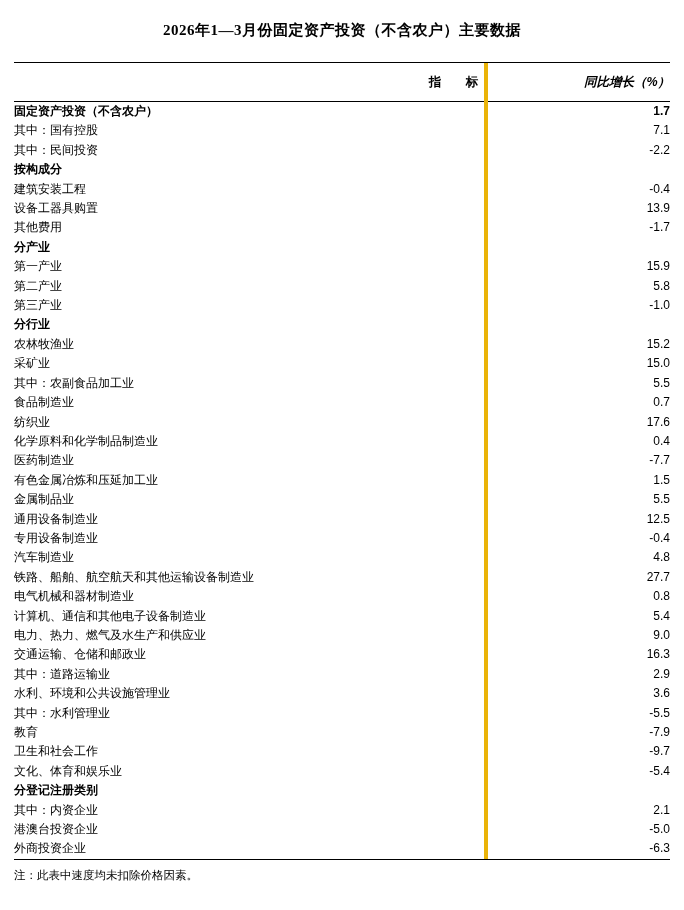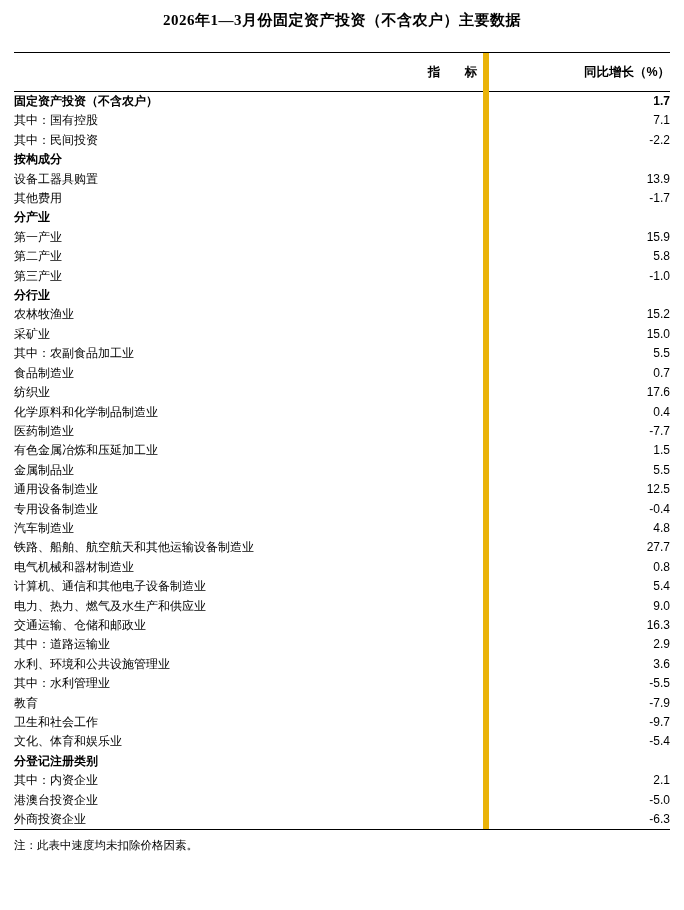--- a/index.html
+++ b/index.html
@@ -20,21 +20,21 @@
     position: relative;
     box-sizing: border-box;
     padding: 0;
   }
   .doc-title {
     text-align: center;
     font-size: 15px;
     font-weight: bold;
     font-family: "Liberation Serif", serif;
     letter-spacing: 0.5px;
-    padding-top: 11px;
+    padding-top: 21px;
     padding-bottom: 0;
     color: #000;
   }
   .table-wrap {
     margin: 22px 14px 0 14px;
     border-top: 1px solid #000;
     border-bottom: 1px solid #000;
   }
   table.data {
     width: 100%;
@@ -50,21 +50,21 @@
     height: 38px;
     border-bottom: 1px solid #000;
     font-weight: bold;
     font-size: 12.5px;
     text-align: right;
   }
   .head-row th.col-ind {
     letter-spacing: 6px;
   }
   .col-ind { width: 72%; }
-  .col-val { width: 28%; border-left: 6px solid #eab308; }
+  .col-val { width: 28%; border-left: 4px solid #eab308; font-style: italic; }
   tbody td {
     height: 19.4px;
     line-height: 19.4px;
     font-size: 12px;
   }
   td.label {
     padding-left: 4px;
     white-space: nowrap;
   }
   td.value {
@@ -114,20 +114,24 @@
           </tr>
           <tr>
             <td class="label ind-1">其中：民间投资</td>
             <td class="value">-2.2</td>
           </tr>
           <tr>
             <td class="label ind-0">按构成分</td>
             <td class="value"></td>
           </tr>
           <tr>
+            <td class="label ind-1">建筑安装工程</td>
+            <td class="value">-0.4</td>
+          </tr>
+          <tr>
             <td class="label ind-1">设备工器具购置</td>
             <td class="value">13.9</td>
           </tr>
           <tr>
             <td class="label ind-1">其他费用</td>
             <td class="value">-1.7</td>
           </tr>
           <tr>
             <td class="label ind-0">分产业</td>
             <td class="value"></td>

